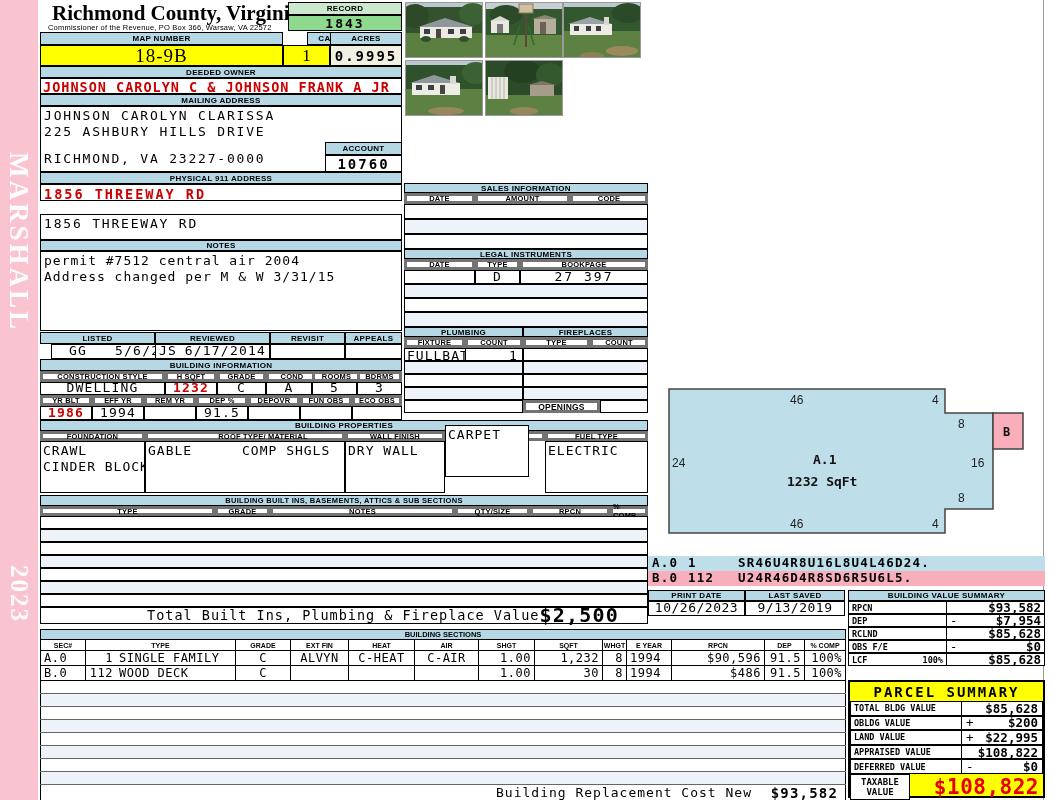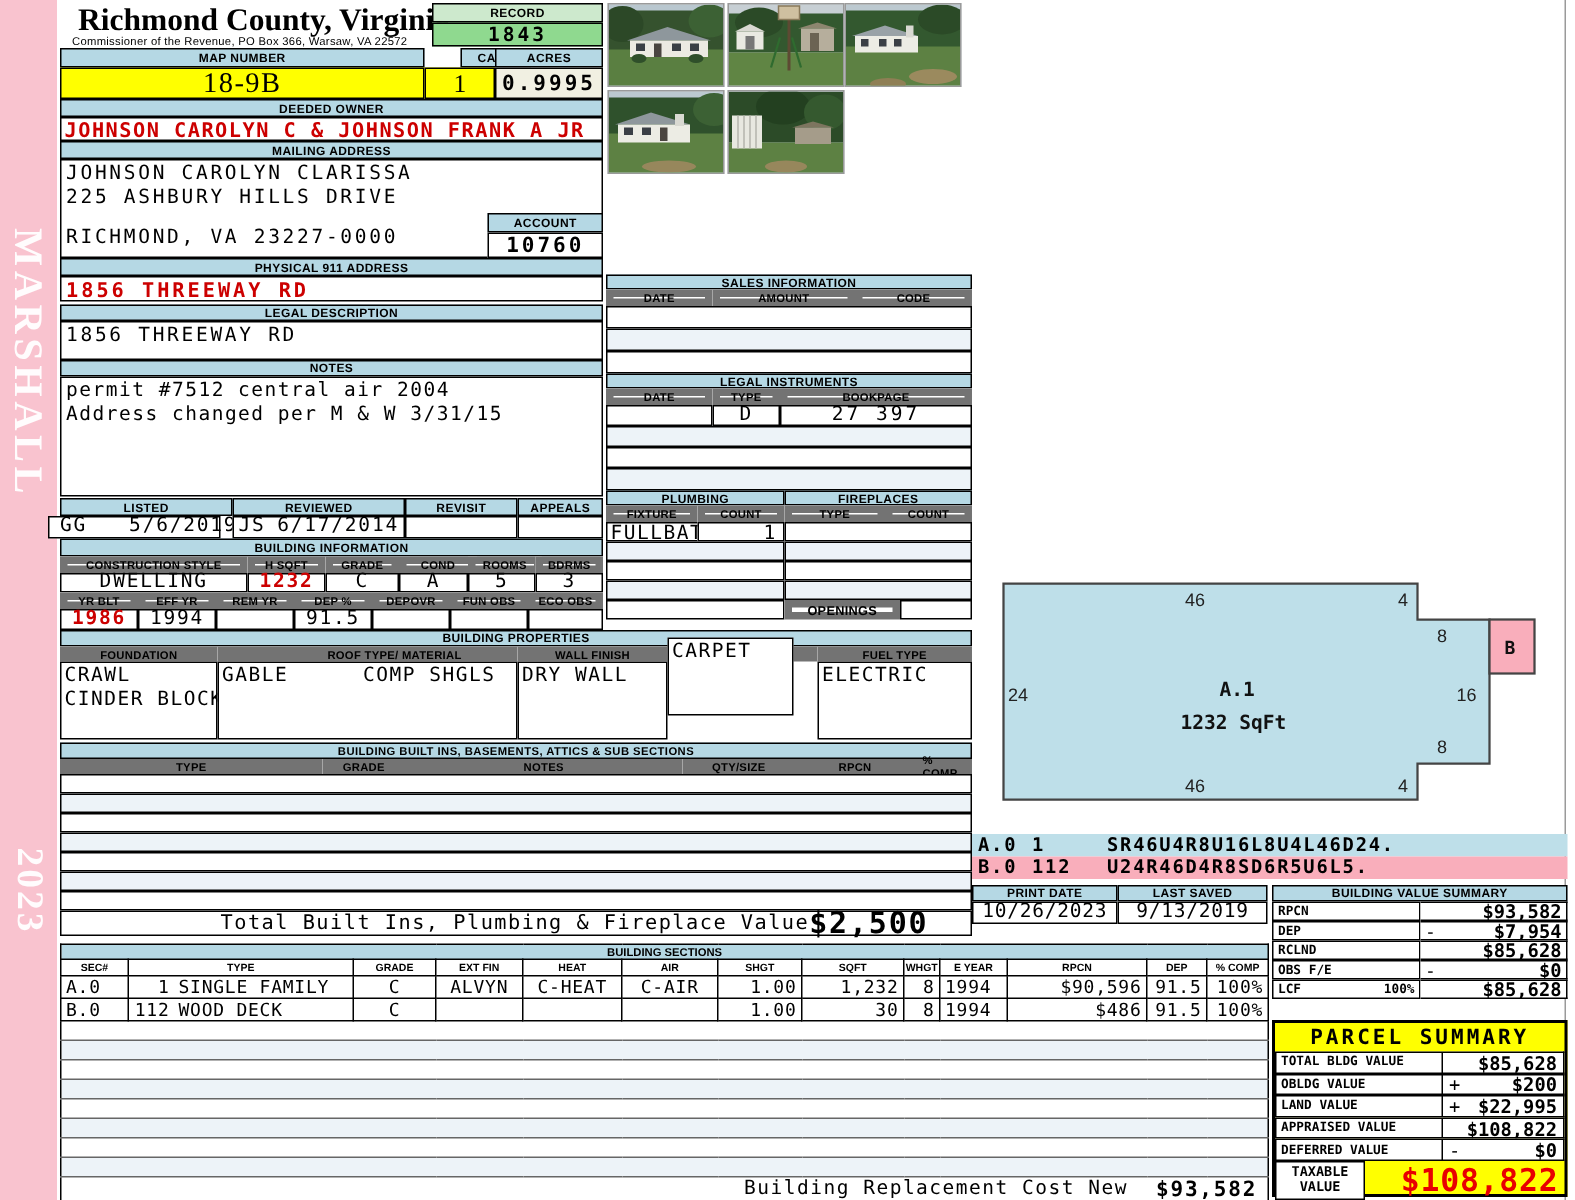--- a/index.html
+++ b/index.html
@@ -9,21 +9,21 @@
     font-family: "Liberation Sans", sans-serif; overflow: hidden;
   }
   .abs { position: absolute; }
   .bar {
     background: var(--bar-blue, #b5d8e4); border: 1px solid #000;
     font: bold 8px "Liberation Sans", sans-serif; letter-spacing: .3px;
     display: flex; align-items: center; justify-content: center; color:#000;
   }
   .bargreen { background: var(--green-light, #cde9cd); }
   .hw {
-    background: #fff; border: 5px solid #737373;
+    background: #fff; border: 3px solid #737373;
     font: bold 7.5px "Liberation Sans", sans-serif; letter-spacing: .2px;
     display: flex; align-items: center; justify-content: center;
   }
   .cell { background: #fff; border: 1px solid #000; }
   .mono { font-family: "DejaVu Sans Mono", "Liberation Mono", monospace; }
   .val { font: 13px/1.15 "DejaVu Sans Mono", monospace; letter-spacing: 1.2px; white-space: pre; }
   .b { font-weight: bold; }
   .red { color: var(--red, #cc0000); font-weight: bold; }
   .tc { display:flex; align-items:center; justify-content:center; }
   .flexrow { display:flex; align-items:center; justify-content:space-between; }
@@ -100,36 +100,35 @@
     <span class="abs val" style="left:3px;top:45px;letter-spacing:1.8px;">RICHMOND, VA 23227-0000</span>
   </div>
   <div class="abs bar" style="left:325px;top:142px;width:77px;height:13px;">ACCOUNT</div>
   <div class="abs cell tc mono b" style="left:325px;top:155px;width:77px;height:17px;font-size:14px;letter-spacing:2px;">10760</div>
 
   <div class="abs bar" style="left:40px;top:172px;width:362px;height:12px;">PHYSICAL 911 ADDRESS</div>
   <div class="abs cell" style="left:40px;top:184px;width:362px;height:17px;">
     <span class="abs val red" style="left:3px;top:2px;font-weight:bold;font-size:13.5px;letter-spacing:2px;">1856 THREEWAY RD</span>
   </div>
 
-  <div class="abs bar" style="left:40px;top:203px;width:362px;height:11px;">LEGAL DESCRIPTION</div>
   <div class="abs cell" style="left:40px;top:214px;width:362px;height:26px;">
     <span class="abs val" style="left:3px;top:2px;letter-spacing:1.8px;">1856 THREEWAY RD</span>
   </div>
 
   <div class="abs bar" style="left:40px;top:240px;width:362px;height:11px;">NOTES</div>
   <div class="abs cell" style="left:40px;top:251px;width:362px;height:80px;">
     <span class="abs val" style="left:3px;top:2px;letter-spacing:1px;">permit #7512 central air 2004</span>
     <span class="abs val" style="left:3px;top:18px;letter-spacing:1px;">Address changed per M &amp; W 3/31/15</span>
   </div>
 
   <div class="abs bar" style="left:40px;top:332px;width:115px;height:12px;">LISTED</div>
   <div class="abs bar" style="left:155px;top:332px;width:115px;height:12px;">REVIEWED</div>
   <div class="abs bar" style="left:270px;top:332px;width:75px;height:12px;">REVISIT</div>
   <div class="abs bar" style="left:345px;top:332px;width:57px;height:12px;">APPEALS</div>
-  <div class="abs cell flexrow" style="left:32px;top:344px;width:115px;height:15px;padding:0 7px;gap:28px;">
+  <div class="abs cell flexrow" style="left:51px;top:344px;width:115px;height:15px;padding:0 17px;gap:28px;">
     <span class="val">GG</span>
     <span class="val">5/6/2019</span>
   </div>
   <div class="abs cell flexrow" style="left:155px;top:344px;width:115px;height:15px;padding:0 3px;">
     <span class="val">JS</span>
     <span class="val">6/17/2014</span>
   </div>
   <div class="abs cell" style="left:270px;top:344px;width:75px;height:15px;"></div>
   <div class="abs cell" style="left:345px;top:344px;width:57px;height:15px;"></div>
 

